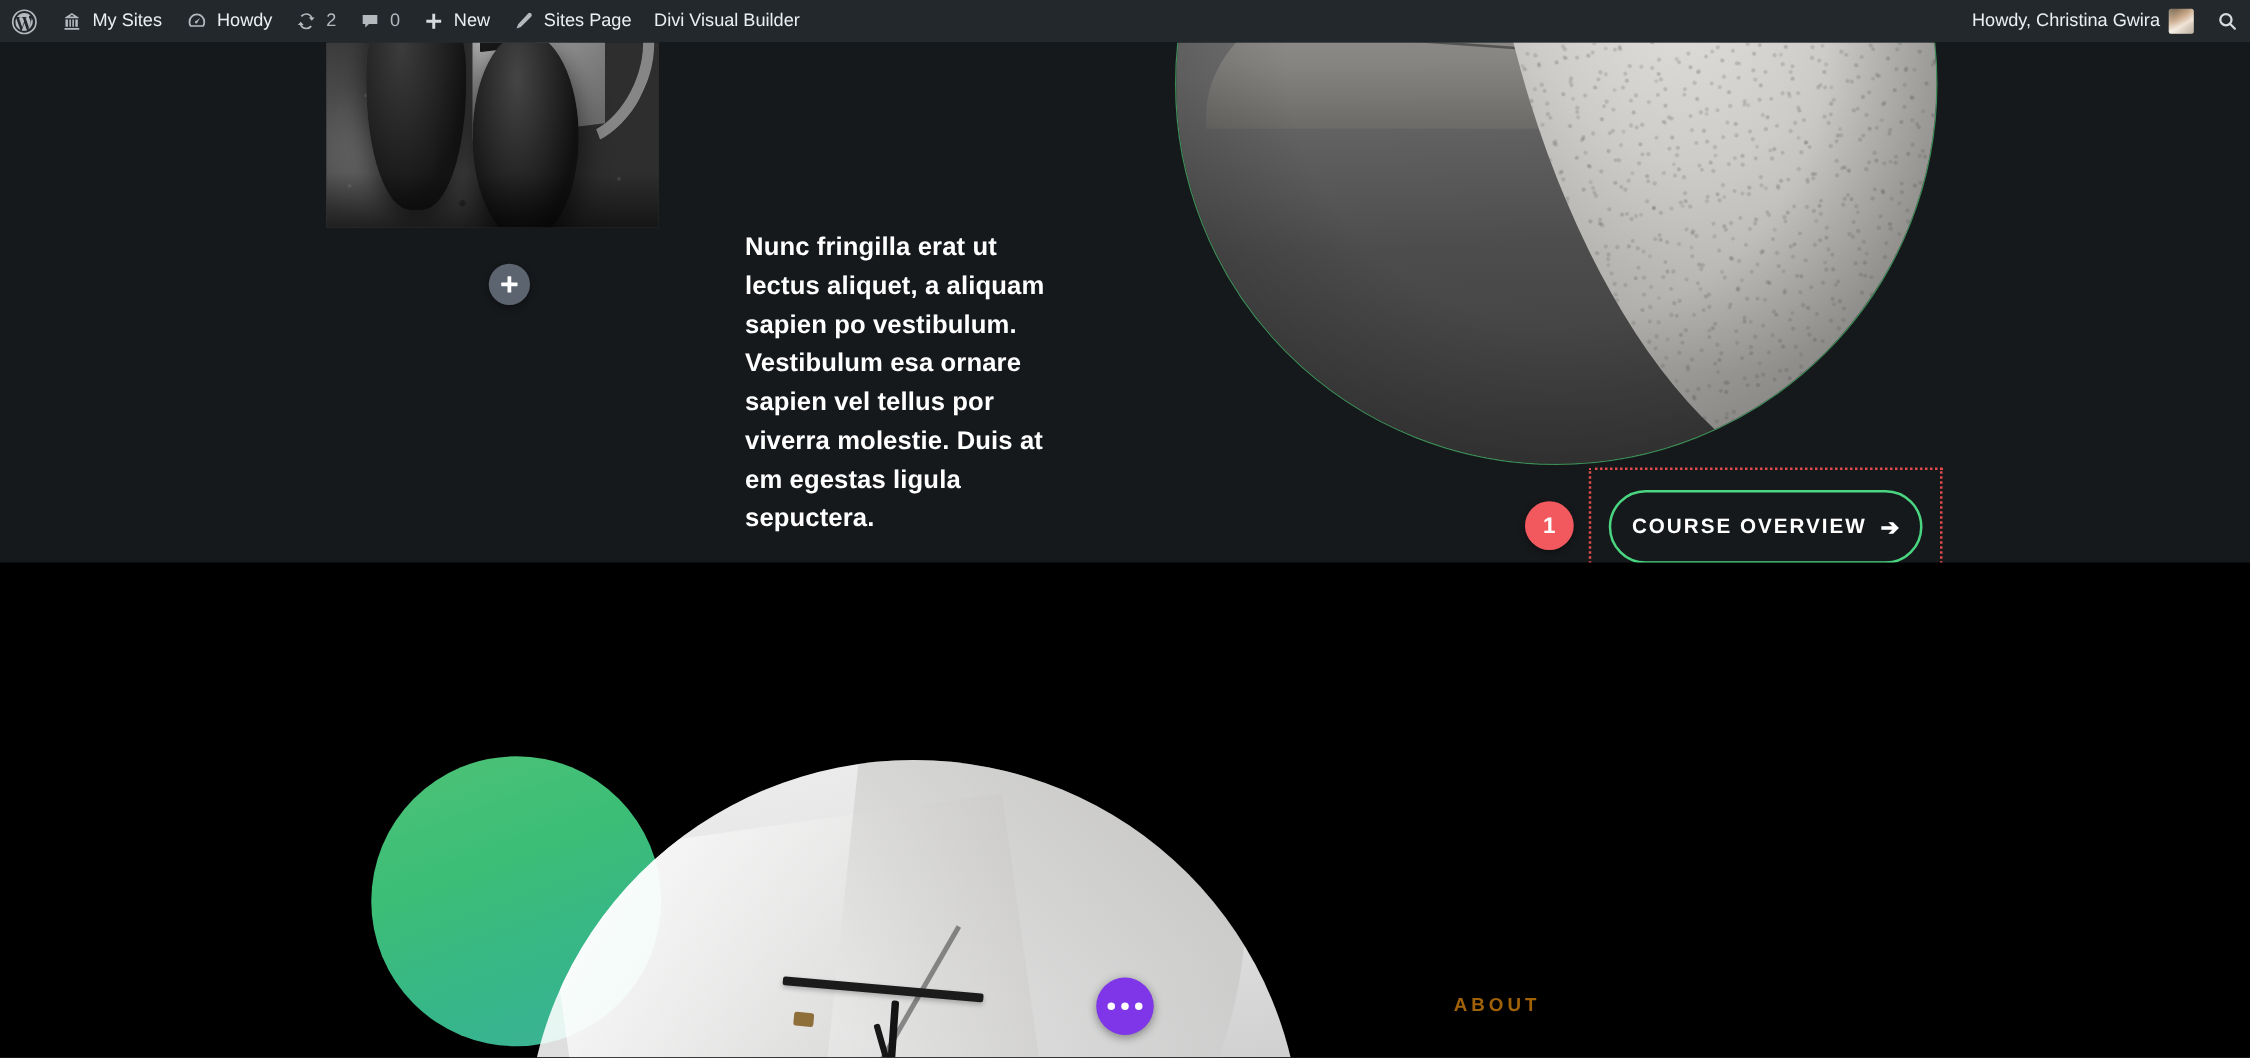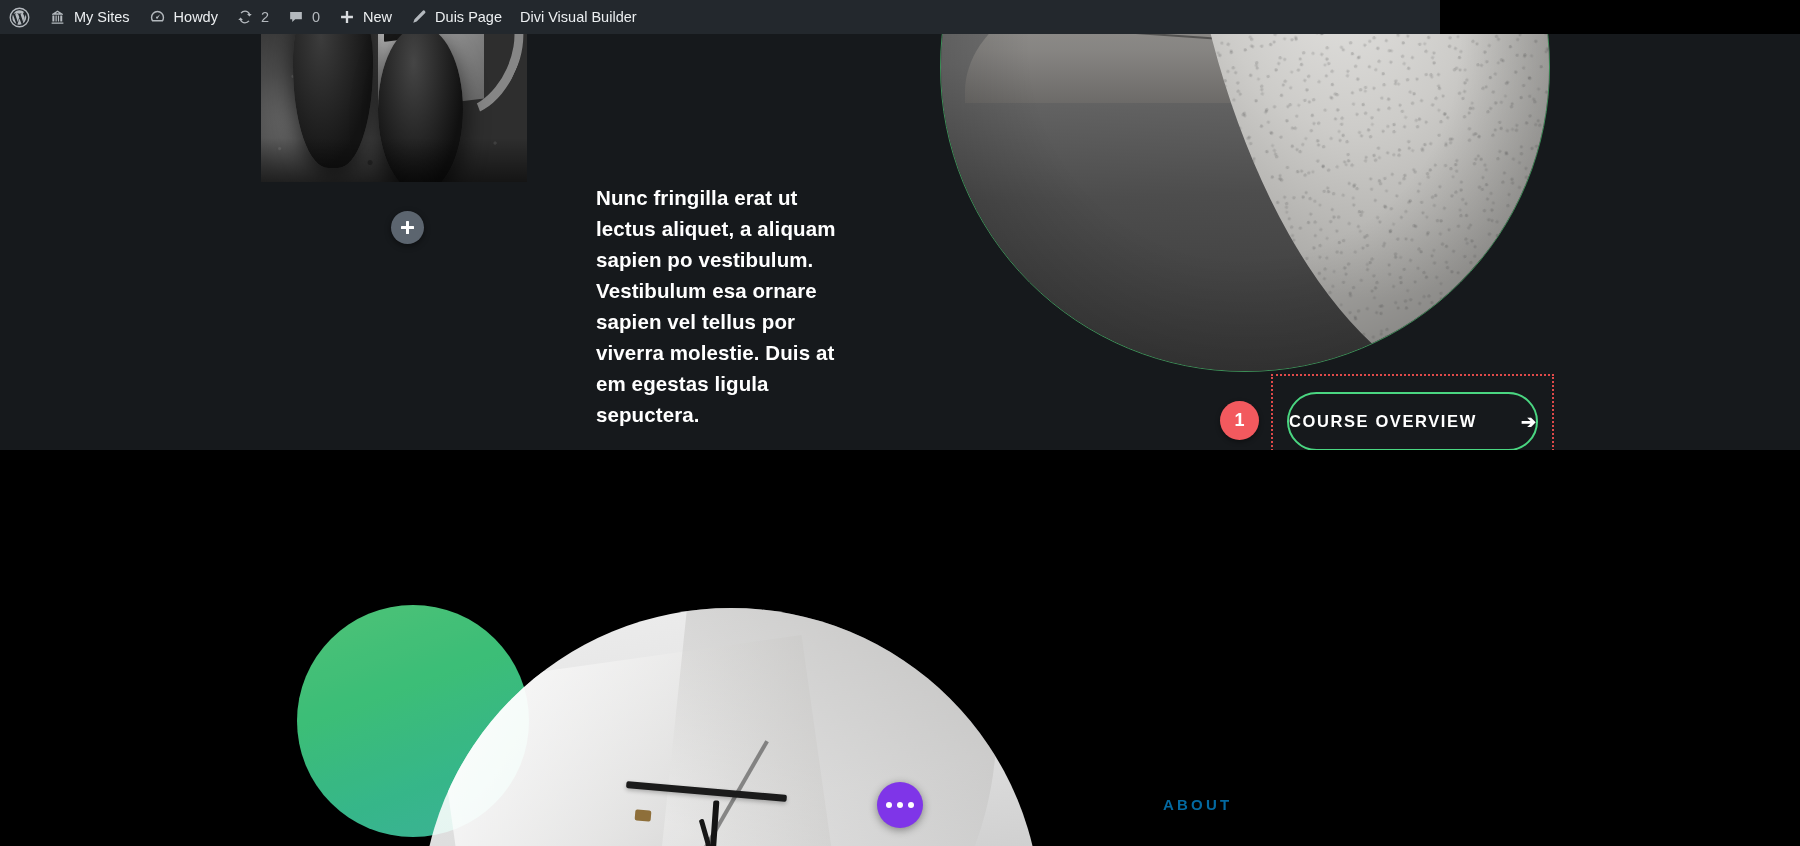--- a/index.html
+++ b/index.html
@@ -17,21 +17,21 @@
     width: 1800px;
     height: 846px;
     overflow: hidden;
     background: #000;
   }
 
   
   #admin-bar {
     position: absolute;
     top: 0; left: 0;
-    width: 1440px;
+    width: 1800px;
     height: 34px;
     background: #23282d;
     display: flex;
     align-items: center;
     z-index: 100;
     font-size: 14.5px;
     color: #b4b9be;
   }
   .ab-group-left { display: flex; align-items: center; height: 34px; }
   .ab-group-right {
@@ -226,21 +226,21 @@
   }
 
   
   #btn-course-overview {
     position: absolute;
     left: 1287px; top: 358px;
     width: 251px; height: 59px;
     border: 2px solid #4ad681;
     border-radius: 32px;
     background: transparent;
-    display: flex; align-items: center; justify-content: space-between;
+    display: flex; align-items: center; justify-content: center;
     gap: 11px;
     cursor: pointer;
   }
   #btn-course-overview .btn-text {
     color: #ffffff;
     font-size: 16.5px;
     font-weight: 700;
     letter-spacing: 1.6px;
     white-space: nowrap;
   }
@@ -364,21 +364,21 @@
     box-shadow: 0 2px 8px rgba(0,0,0,.4);
   }
   #btn-module-options .dot {
     width: 6px; height: 6px; border-radius: 50%; background: #fff;
   }
 
   
   #about-eyebrow {
     position: absolute;
     left: 1163px; top: 796px;
-    color: #0369a1;
+    color: #a16207;
     font-size: 15px;
     font-weight: 700;
     letter-spacing: 3.2px;
     z-index: 40;
   }
 </style>
 </head>
 <body>
 
 <div id="viewport">
@@ -438,28 +438,44 @@
         </span>
         <span class="ab-label">New</span>
       </div>
 
       <div class="ab-item">
         <span class="ab-icon">
           <svg width="18" height="18" viewBox="0 0 20 20" fill="#b4b9be">
             <path d="M13.9 3.2a1.9 1.9 0 0 1 2.7 2.7L7.4 15 3.6 16.4 5 12.6l8.9-9.4z"></path>
           </svg>
         </span>
-        <span class="ab-label">Duis Page</span>
+        <span class="ab-label">Sites Page</span>
       </div>
 
       <div class="ab-item">
         <span class="ab-label">Divi Visual Builder</span>
       </div>
     </div>
 
+    <div class="ab-group-right">
+      <div class="ab-item">
+        <span class="ab-label">Howdy, Christina Gwira</span>
+        <span style="width:20px;height:20px;border-radius:2px;overflow:hidden;display:inline-block;
+                     background:linear-gradient(150deg,#6d5f4a 0%,#caa98a 38%,#f0e3d5 62%,#8a7459 100%);
+                     box-shadow:inset 0 -5px 6px rgba(255,255,255,.45);"></span>
+      </div>
+      <div class="ab-item">
+        <span class="ab-icon">
+          <svg width="18" height="18" viewBox="0 0 20 20" fill="none" stroke="#d8dbde" stroke-width="2">
+            <circle cx="8.6" cy="8.6" r="5"></circle>
+            <path d="M12.4 12.4 16.6 16.6" stroke-linecap="round"></path>
+          </svg>
+        </span>
+      </div>
+    </div>
   </div>
 
   <div id="section-upper">
 
     <div id="photo-headphones">
       <div class="hp-ground"></div>
       <div class="hp-speckle"></div>
       <div class="hp-laptop">
         <div class="hp-laptop-logo"></div>
       </div>

